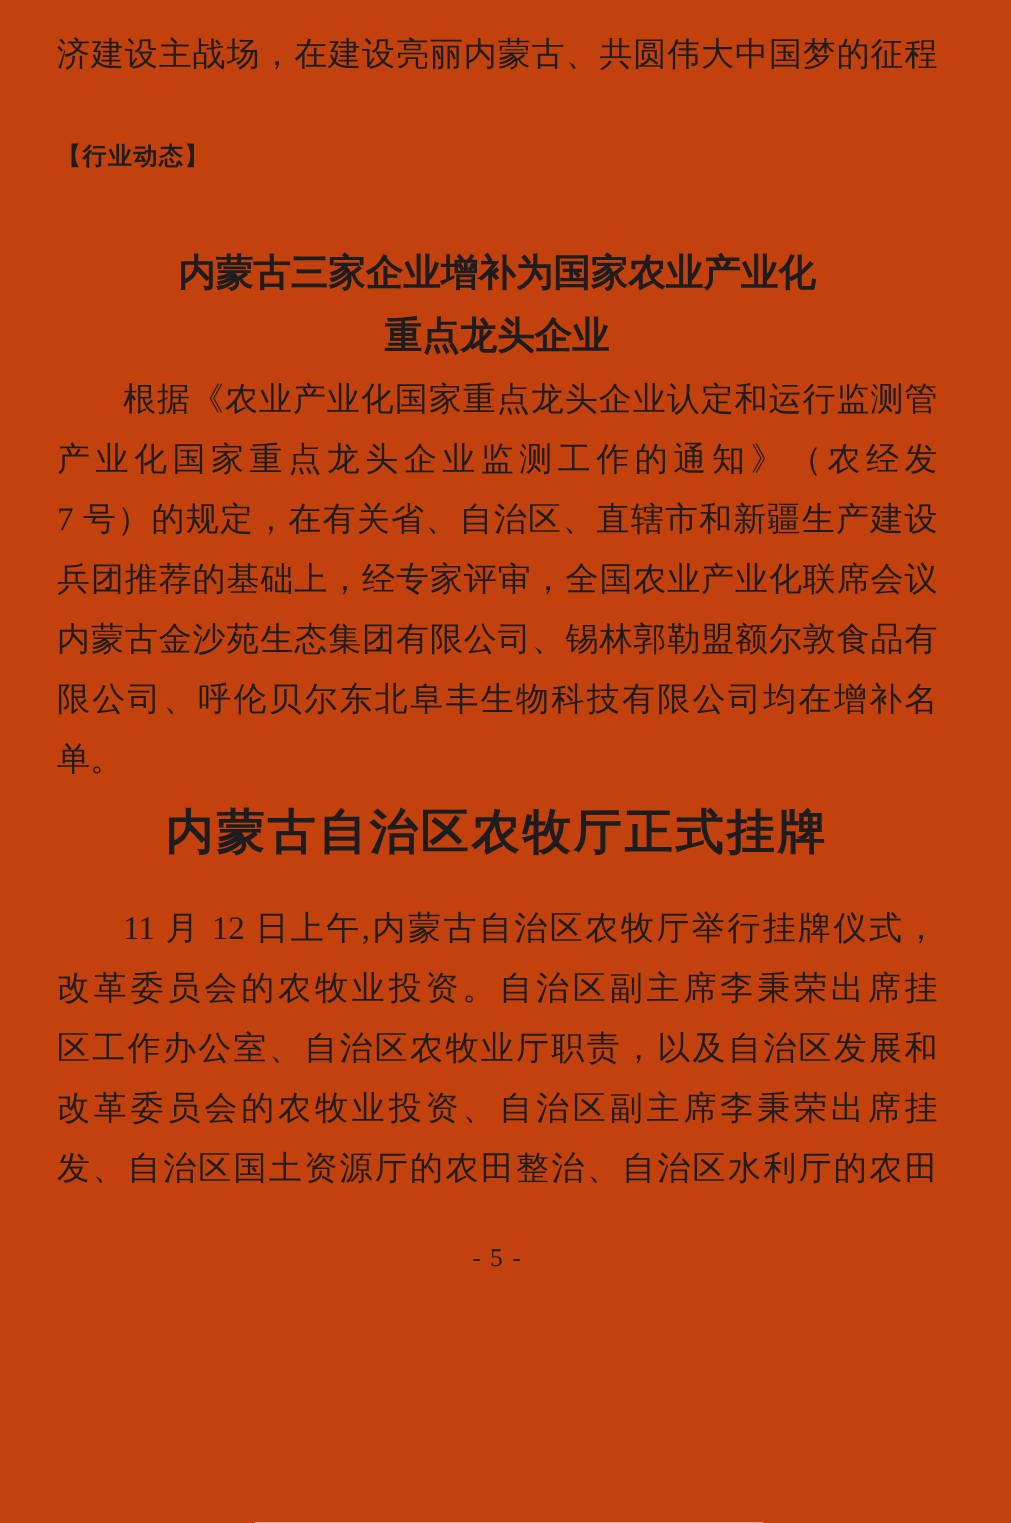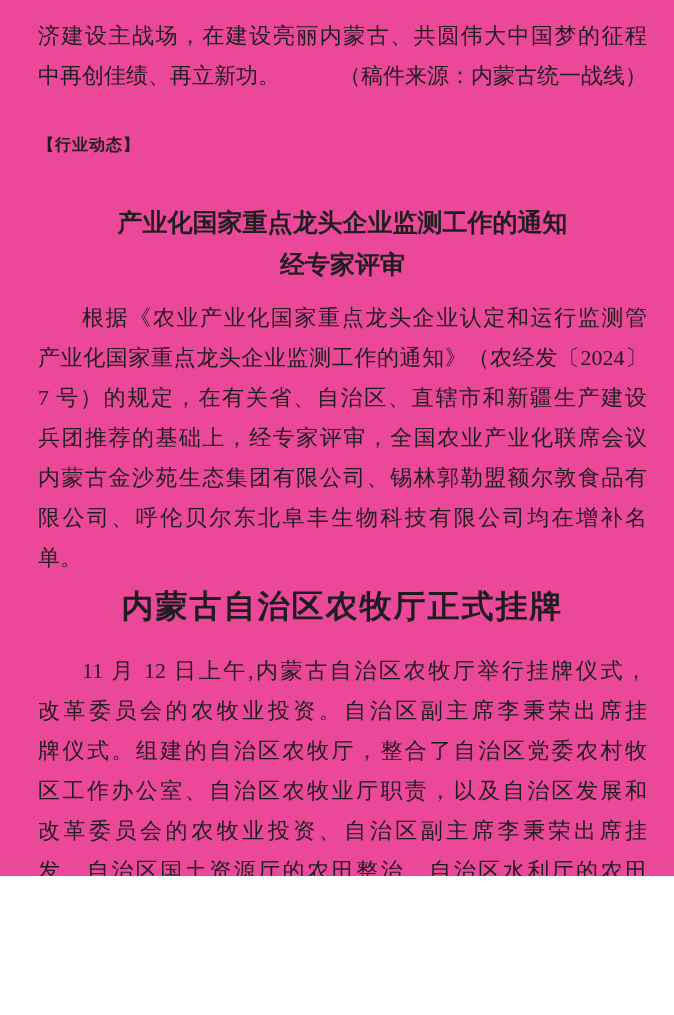--- a/index.html
+++ b/index.html
@@ -1,23 +1,23 @@
 <!DOCTYPE html>
 <html><head>
 <meta charset="utf-8">
 <style>
   html, body { margin: 0; padding: 0; background: #ffffff; }
   .page {
     position: relative;
     width: 674px;
-    height: 876px;
+    height: 1015px;
     box-sizing: border-box;
-    background: #ec4899;
+    background: #c2410c;
     color: #1d1d1f;
-    padding: 16px 27px 0 38px;
+    padding: 16px 49px 0 38px;
     font-family: "Liberation Serif", "DejaVu Serif", serif;
     font-size: 22px;
     overflow: hidden;
   }
   .bline {
     height: 40px;
     line-height: 40px;
     overflow: hidden;
     white-space: normal;
   }
@@ -54,67 +54,62 @@
   .article-title2 {
     margin-top: 7px;
     height: 42px;
     line-height: 42px;
     font-weight: 700;
     text-align: center;
     font-size: 32px;
     letter-spacing: 2px;
     overflow: hidden;
   }
-  .body-block { margin-top: 12px; }
+  .body-block { margin-top: 0; }
   .body-block2 { margin-top: 24px; }
   .page-number {
     margin-top: 20px;
     height: 40px;
     line-height: 40px;
     text-align: center;
     font-size: 17px;
     letter-spacing: 1px;
   }
 </style>
 </head>
 <body>
 
 <div class="page">
 
   <div class="intro">
     <div class="bline just">济建设主战场，在建设亮丽内蒙古、共圆伟大中国梦的征程</div>
-    <div class="bline split">
-      <span>中再创佳绩、再立新功。</span>
-      <span>（稿件来源：内蒙古统一战线）</span>
-    </div>
   </div>
 
   <div class="section-header">【行业动态】</div>
 
   <div class="article-title">
-    <div class="tline">产业化国家重点龙头企业监测工作的通知</div>
-    <div class="tline">经专家评审</div>
+    <div class="tline">内蒙古三家企业增补为国家农业产业化</div>
+    <div class="tline">重点龙头企业</div>
   </div>
 
   <div class="body-block">
       <div class="bline just ind">根据《农业产业化国家重点龙头企业认定和运行监测管</div>
       <div class="bline just">产业化国家重点龙头企业监测工作的通知》（农经发〔2024〕</div>
       <div class="bline just">7 号）的规定，在有关省、自治区、直辖市和新疆生产建设</div>
       <div class="bline just">兵团推荐的基础上，经专家评审，全国农业产业化联席会议</div>
       <div class="bline just">内蒙古金沙苑生态集团有限公司、锡林郭勒盟额尔敦食品有</div>
       <div class="bline just">限公司、呼伦贝尔东北阜丰生物科技有限公司均在增补名</div>
       <div class="bline">单。</div>
     </div>
 
   <div class="article-title2">内蒙古自治区农牧厅正式挂牌</div>
 
   <div class="body-block2">
       <div class="bline just ind">11 月 12 日上午,内蒙古自治区农牧厅举行挂牌仪式，</div>
       <div class="bline just">改革委员会的农牧业投资。自治区副主席李秉荣出席挂</div>
-      <div class="bline just">牌仪式。组建的自治区农牧厅，整合了自治区党委农村牧</div>
       <div class="bline just">区工作办公室、自治区农牧业厅职责，以及自治区发展和</div>
       <div class="bline just">改革委员会的农牧业投资、自治区副主席李秉荣出席挂</div>
       <div class="bline just">发、自治区国土资源厅的农田整治、自治区水利厅的农田</div>
     </div>
 
   <div class="page-number">- 5 -</div>
 
 </div>
 
 </body></html>

